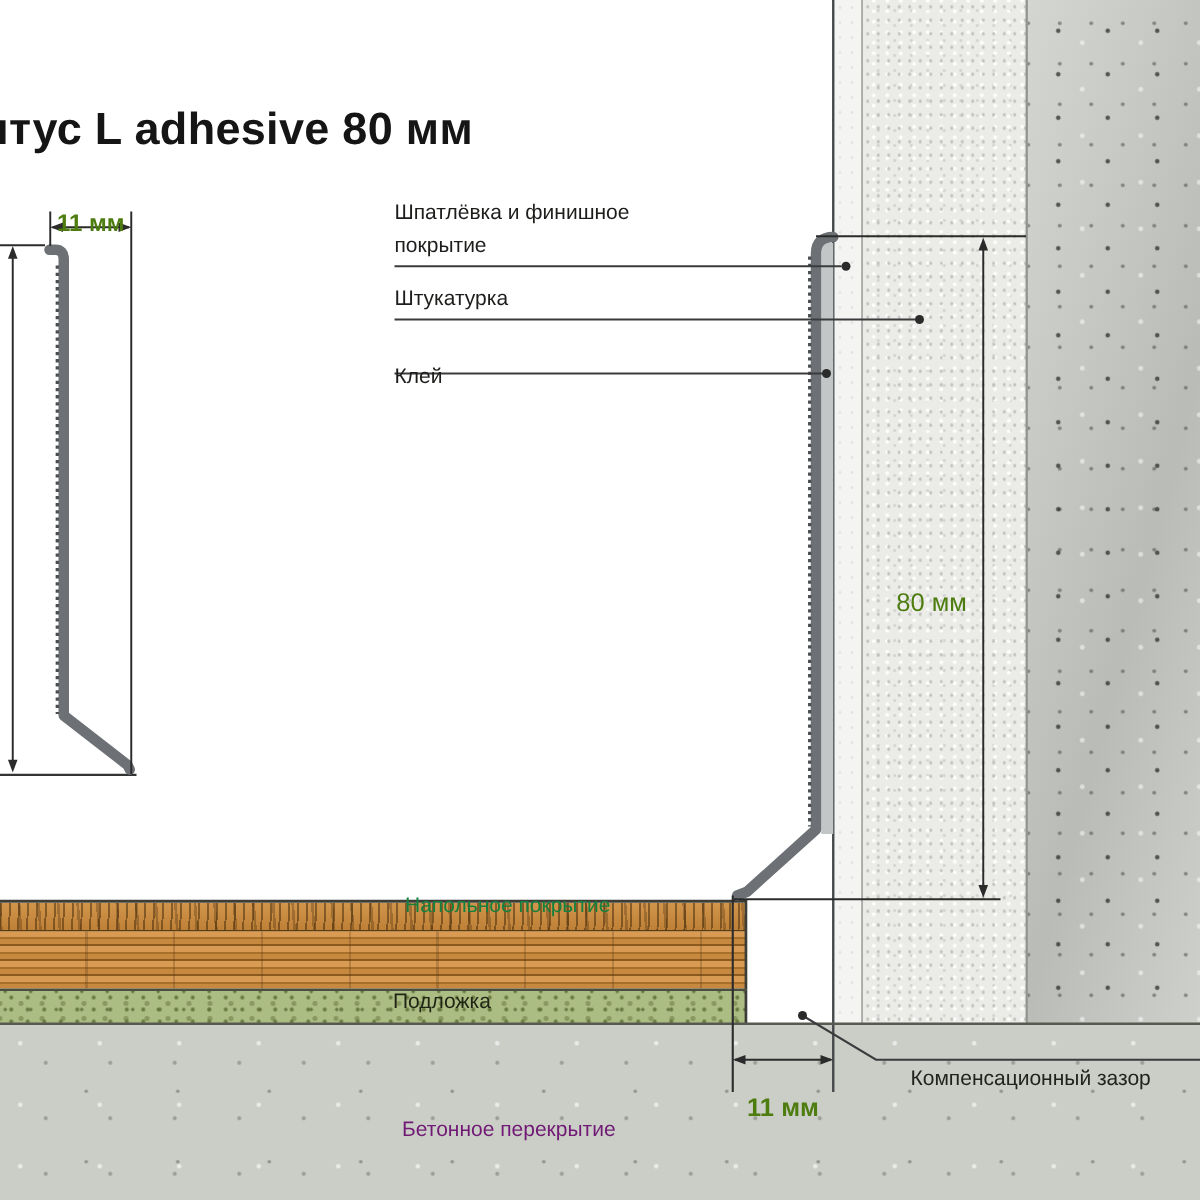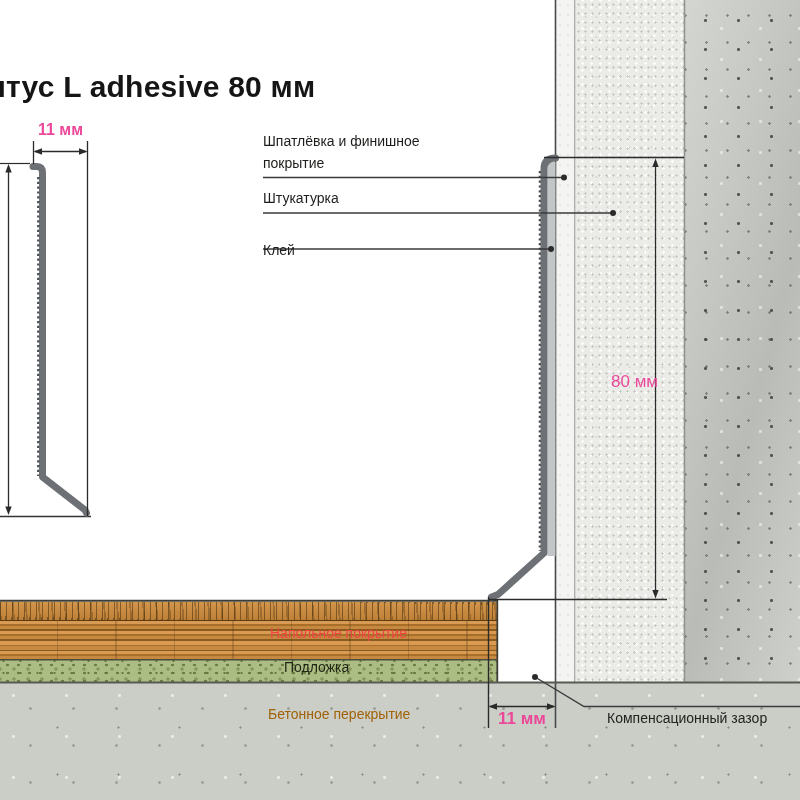--- a/index.html
+++ b/index.html
@@ -4,21 +4,21 @@
 <style>
   html,body{margin:0;padding:0;background:#ffffff;}
   #canvas{
     position:relative;width:800px;height:800px;overflow:hidden;
     background:#ffffff;
     font-family:"Liberation Sans","DejaVu Sans",sans-serif;
     color:#1b1b1b;
   }
   .abs{position:absolute;}
   .label{position:absolute;font-size:14px;font-weight:400;color:#1d1d1b;white-space:nowrap;}
-  .dimlabel{position:absolute;font-size:16px;font-weight:600;color:#ec4899;text-align:center;white-space:nowrap;}
+  .dimlabel{position:absolute;font-size:16px;font-weight:600;color:#4d7c0f;text-align:center;white-space:nowrap;margin-top:20px;}
 
   
   #finish-strip{
     left:556px;top:0;width:19px;height:682px;
     background-color:#f4f4f2;
     background-image:radial-gradient(circle,rgba(219,219,214,0.6) 0 .8px,transparent 1.2px);
     background-size:8px 10px;
   }
   #plaster-layer{
     left:575px;top:0;width:109px;height:682px;
@@ -83,26 +83,26 @@
 
   #linework{position:absolute;left:0;top:0;width:800px;height:800px;}
 
   #title{
     position:absolute;left:-72px;top:70px;
     font-size:30px;font-weight:600;letter-spacing:0.2px;color:#151515;white-space:nowrap;
   }
   #label-putty{left:263px;top:131px;width:205px;line-height:21.5px;white-space:normal;}
   #label-plaster{left:263px;top:190px;text-align:right;}
   #label-glue{left:263px;top:242px;}
-  #dim-80{left:611px;top:372px;width:68px;text-align:left;font-weight:500;font-size:17px;}
+  #dim-80{left:587px;top:372px;width:68px;text-align:center;font-weight:500;font-size:17px;}
   #dim-11-top{left:18px;top:121px;width:85px;}
   #dim-11-bottom{left:486px;top:709px;width:72px;font-size:17px;}
-  #label-floor{left:270px;top:625px;color:#ef4444;}
-  #label-underlay{left:284px;top:659px;color:#1f2414;}
-  #label-slab{left:268px;top:706px;color:#a16207;}
+  #label-floor{left:270px;top:595px;color:#15803d;}
+  #label-underlay{left:262px;top:659px;color:#1f2414;}
+  #label-slab{left:268px;top:744px;color:#701a75;}
   #label-gap{left:607px;top:710px;width:210px;color:#222320;}
 </style>
 </head>
 <body>
 
 <div id="canvas">
 
   <div class="abs" id="finish-strip"></div>
   <div class="abs" id="plaster-layer"></div>
   <div class="abs" id="concrete-wall"></div>

